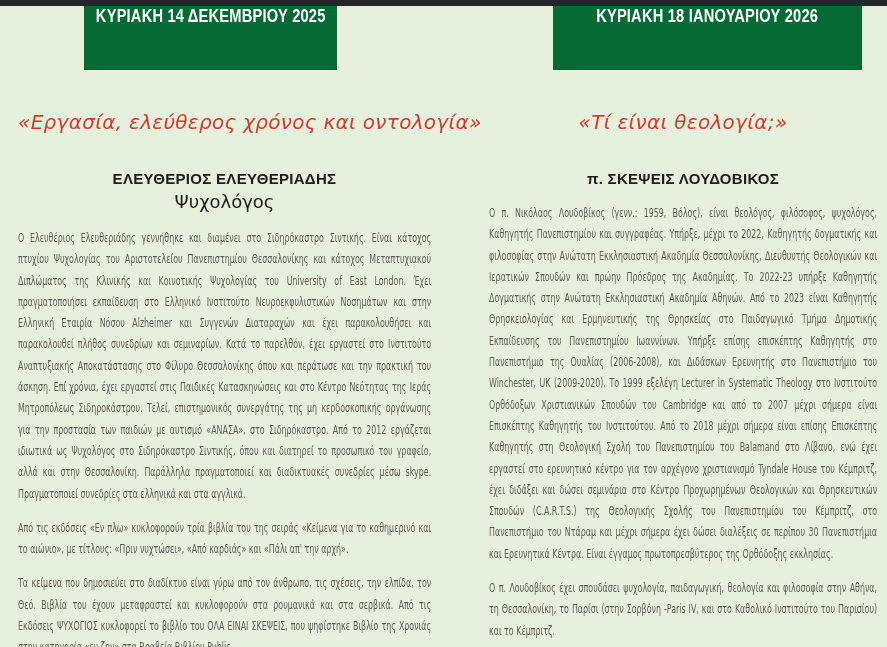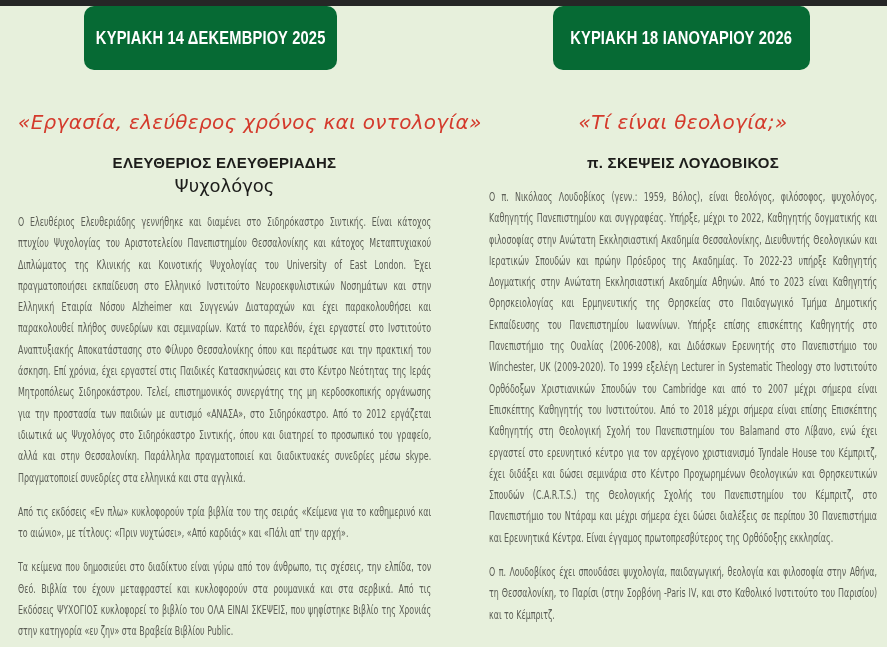--- a/index.html
+++ b/index.html
@@ -22,24 +22,24 @@
     overflow:hidden;
     font-family:"DejaVu Sans",sans-serif;
   }
   .topbar{
     position:absolute;left:0;top:0;width:887px;height:6px;
     background:var(--top-bar);
   }
   .banner{
     position:absolute;top:6px;height:64px;
     background:var(--banner-green);
-    display:flex;align-items:center;justify-content:center;border-radius:10px;
+    display:flex;align-items:flex-start;justify-content:center;
   }
   .banner-left{left:84px;width:253px;}
-  .banner-right{left:553px;width:257px;}
+  .banner-right{left:553px;width:309px;}
   .banner-text{
     color:var(--banner-text);
     font-family:"Liberation Sans",sans-serif;
     font-weight:700;
     font-size:17.5px;
     letter-spacing:.2px;
     white-space:nowrap;
     transform:scaleX(.84);
     transform-origin:center center;
   }
@@ -50,21 +50,21 @@
     margin-top:14px;
     text-align:center;
     white-space:nowrap;
     color:var(--title-red);
     font-family:"DejaVu Sans",sans-serif;
     font-style:italic;
     font-weight:500;
     font-size:20px;
     letter-spacing:.3px;
   }
-  .speaker{margin-top:20px;text-align:center;color:var(--name-text);}
+  .speaker{margin-top:36px;text-align:center;color:var(--name-text);}
   .name{
     font-family:"Liberation Sans",sans-serif;
     font-weight:700;
     font-size:15px;
     letter-spacing:.3px;
     white-space:nowrap;
   }
   .role{
     margin-top:4px;
     font-family:"DejaVu Sans",sans-serif;

